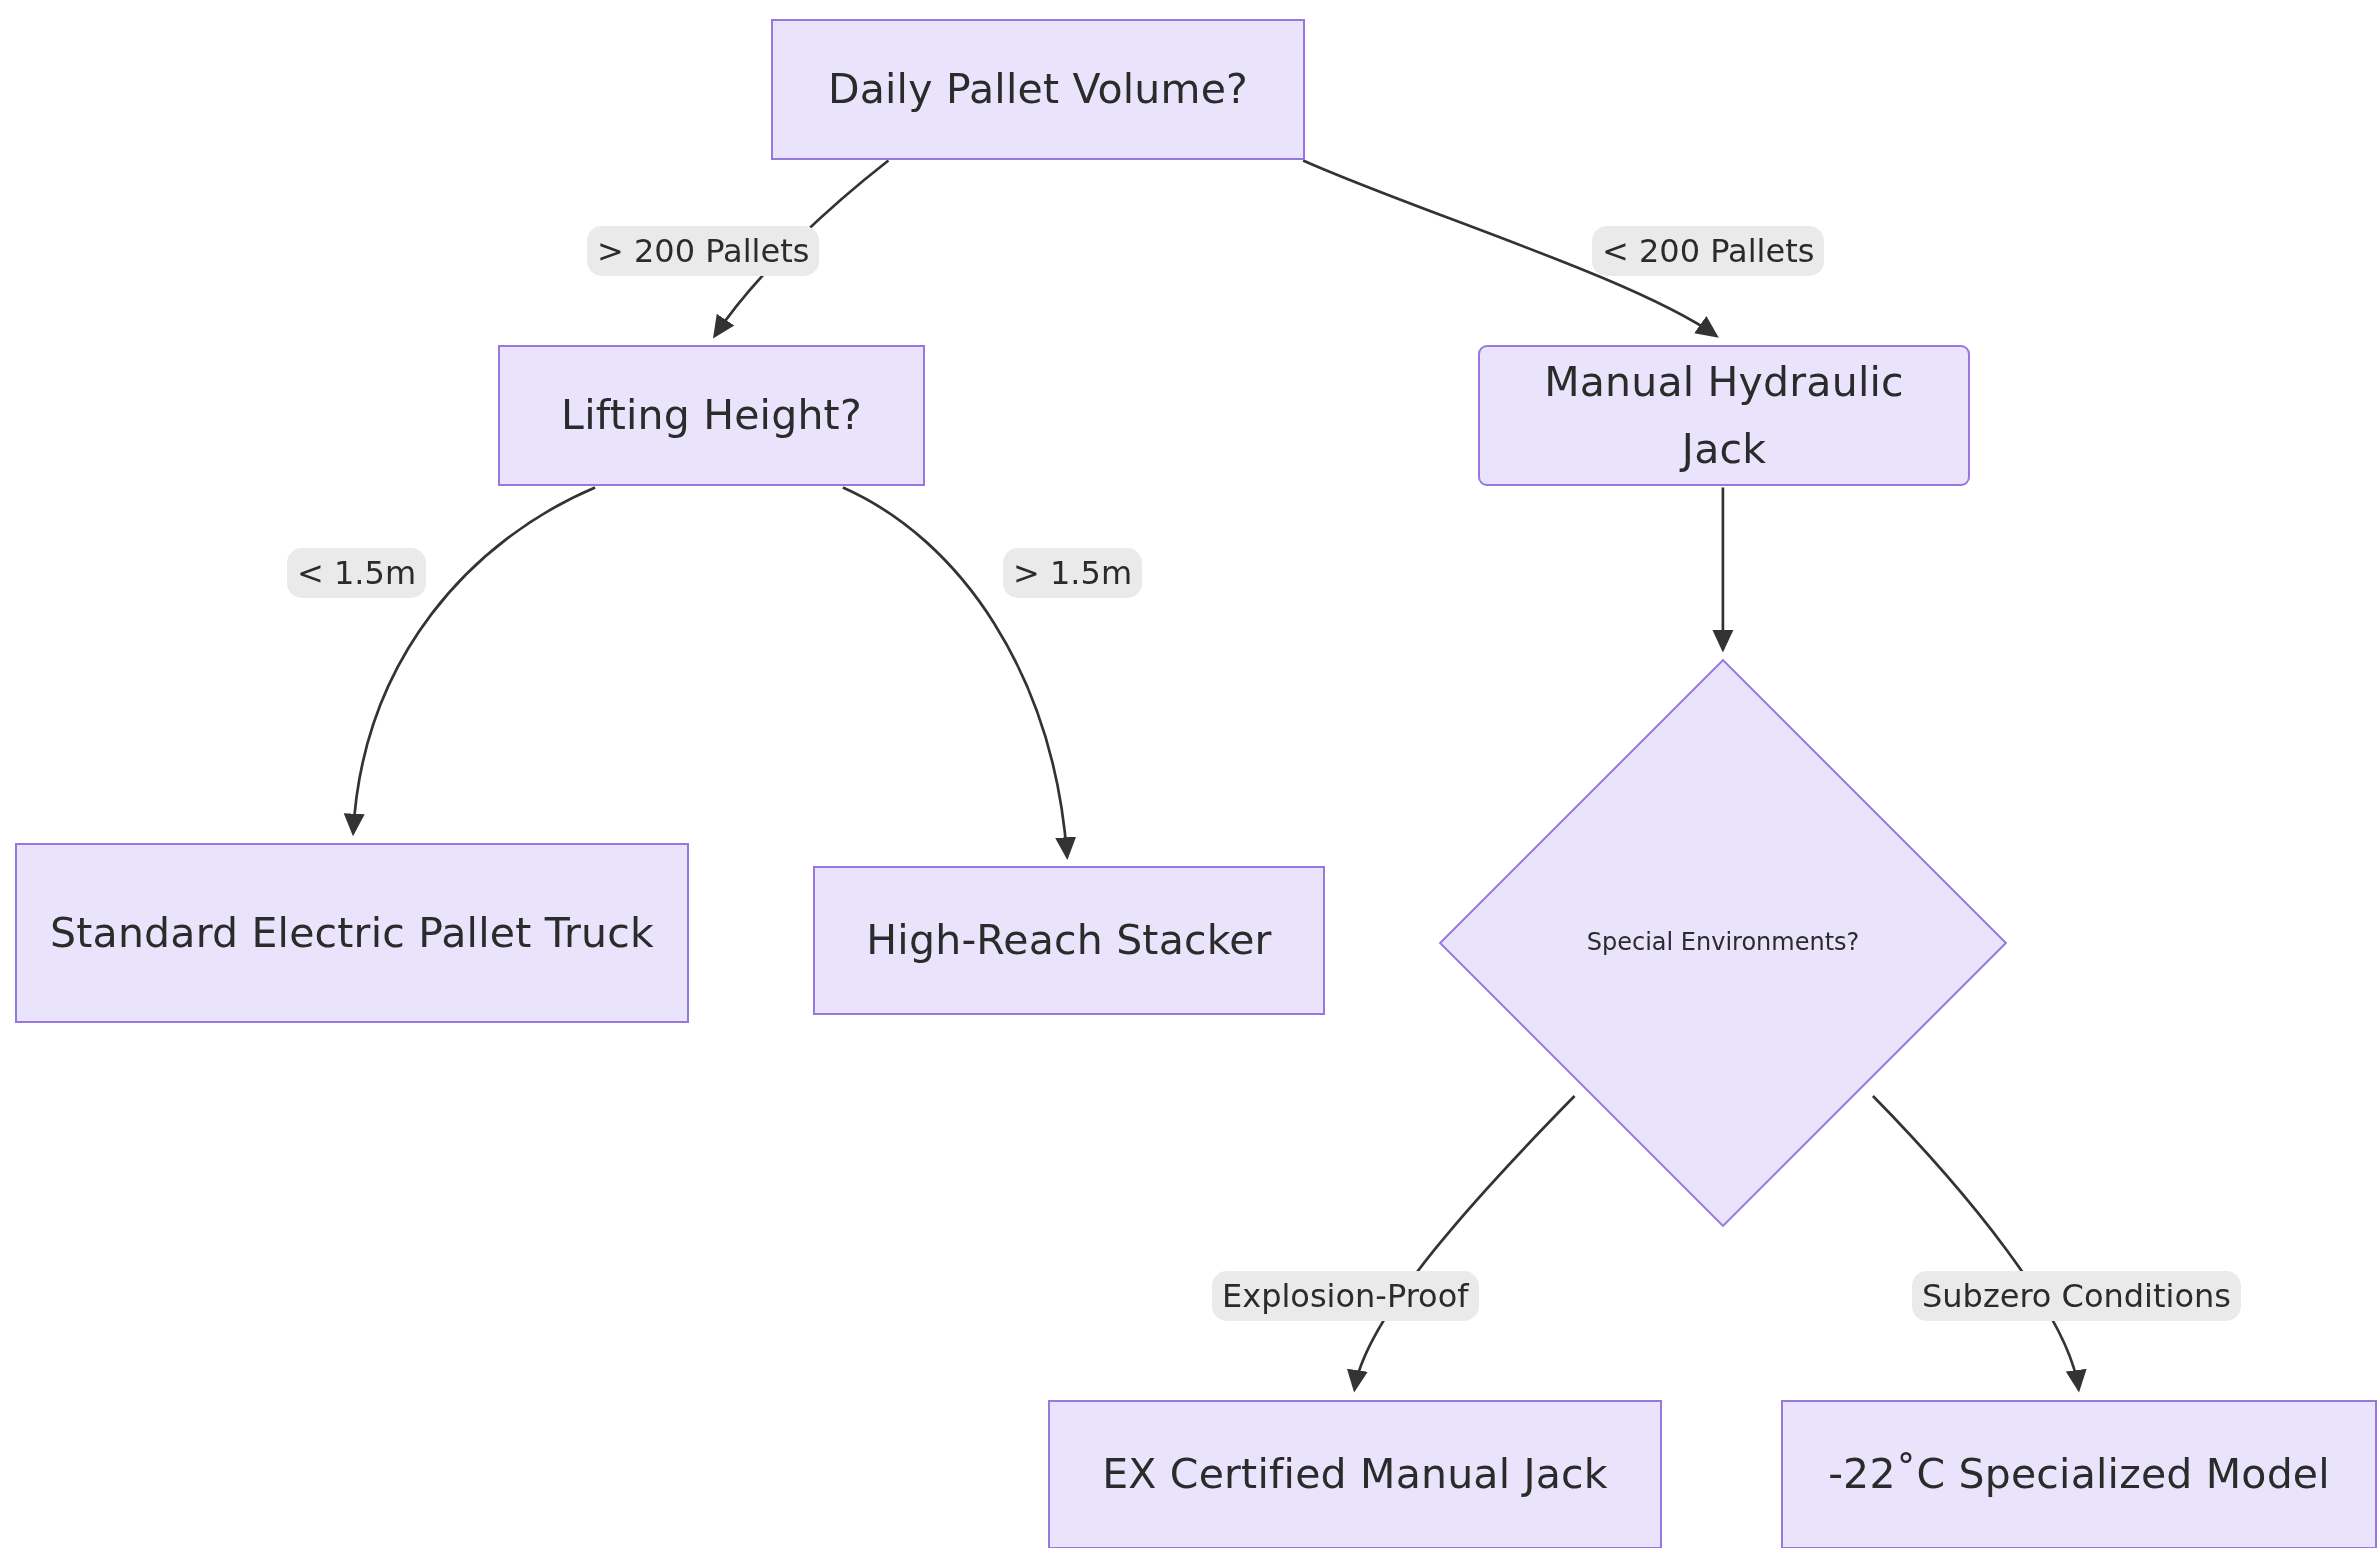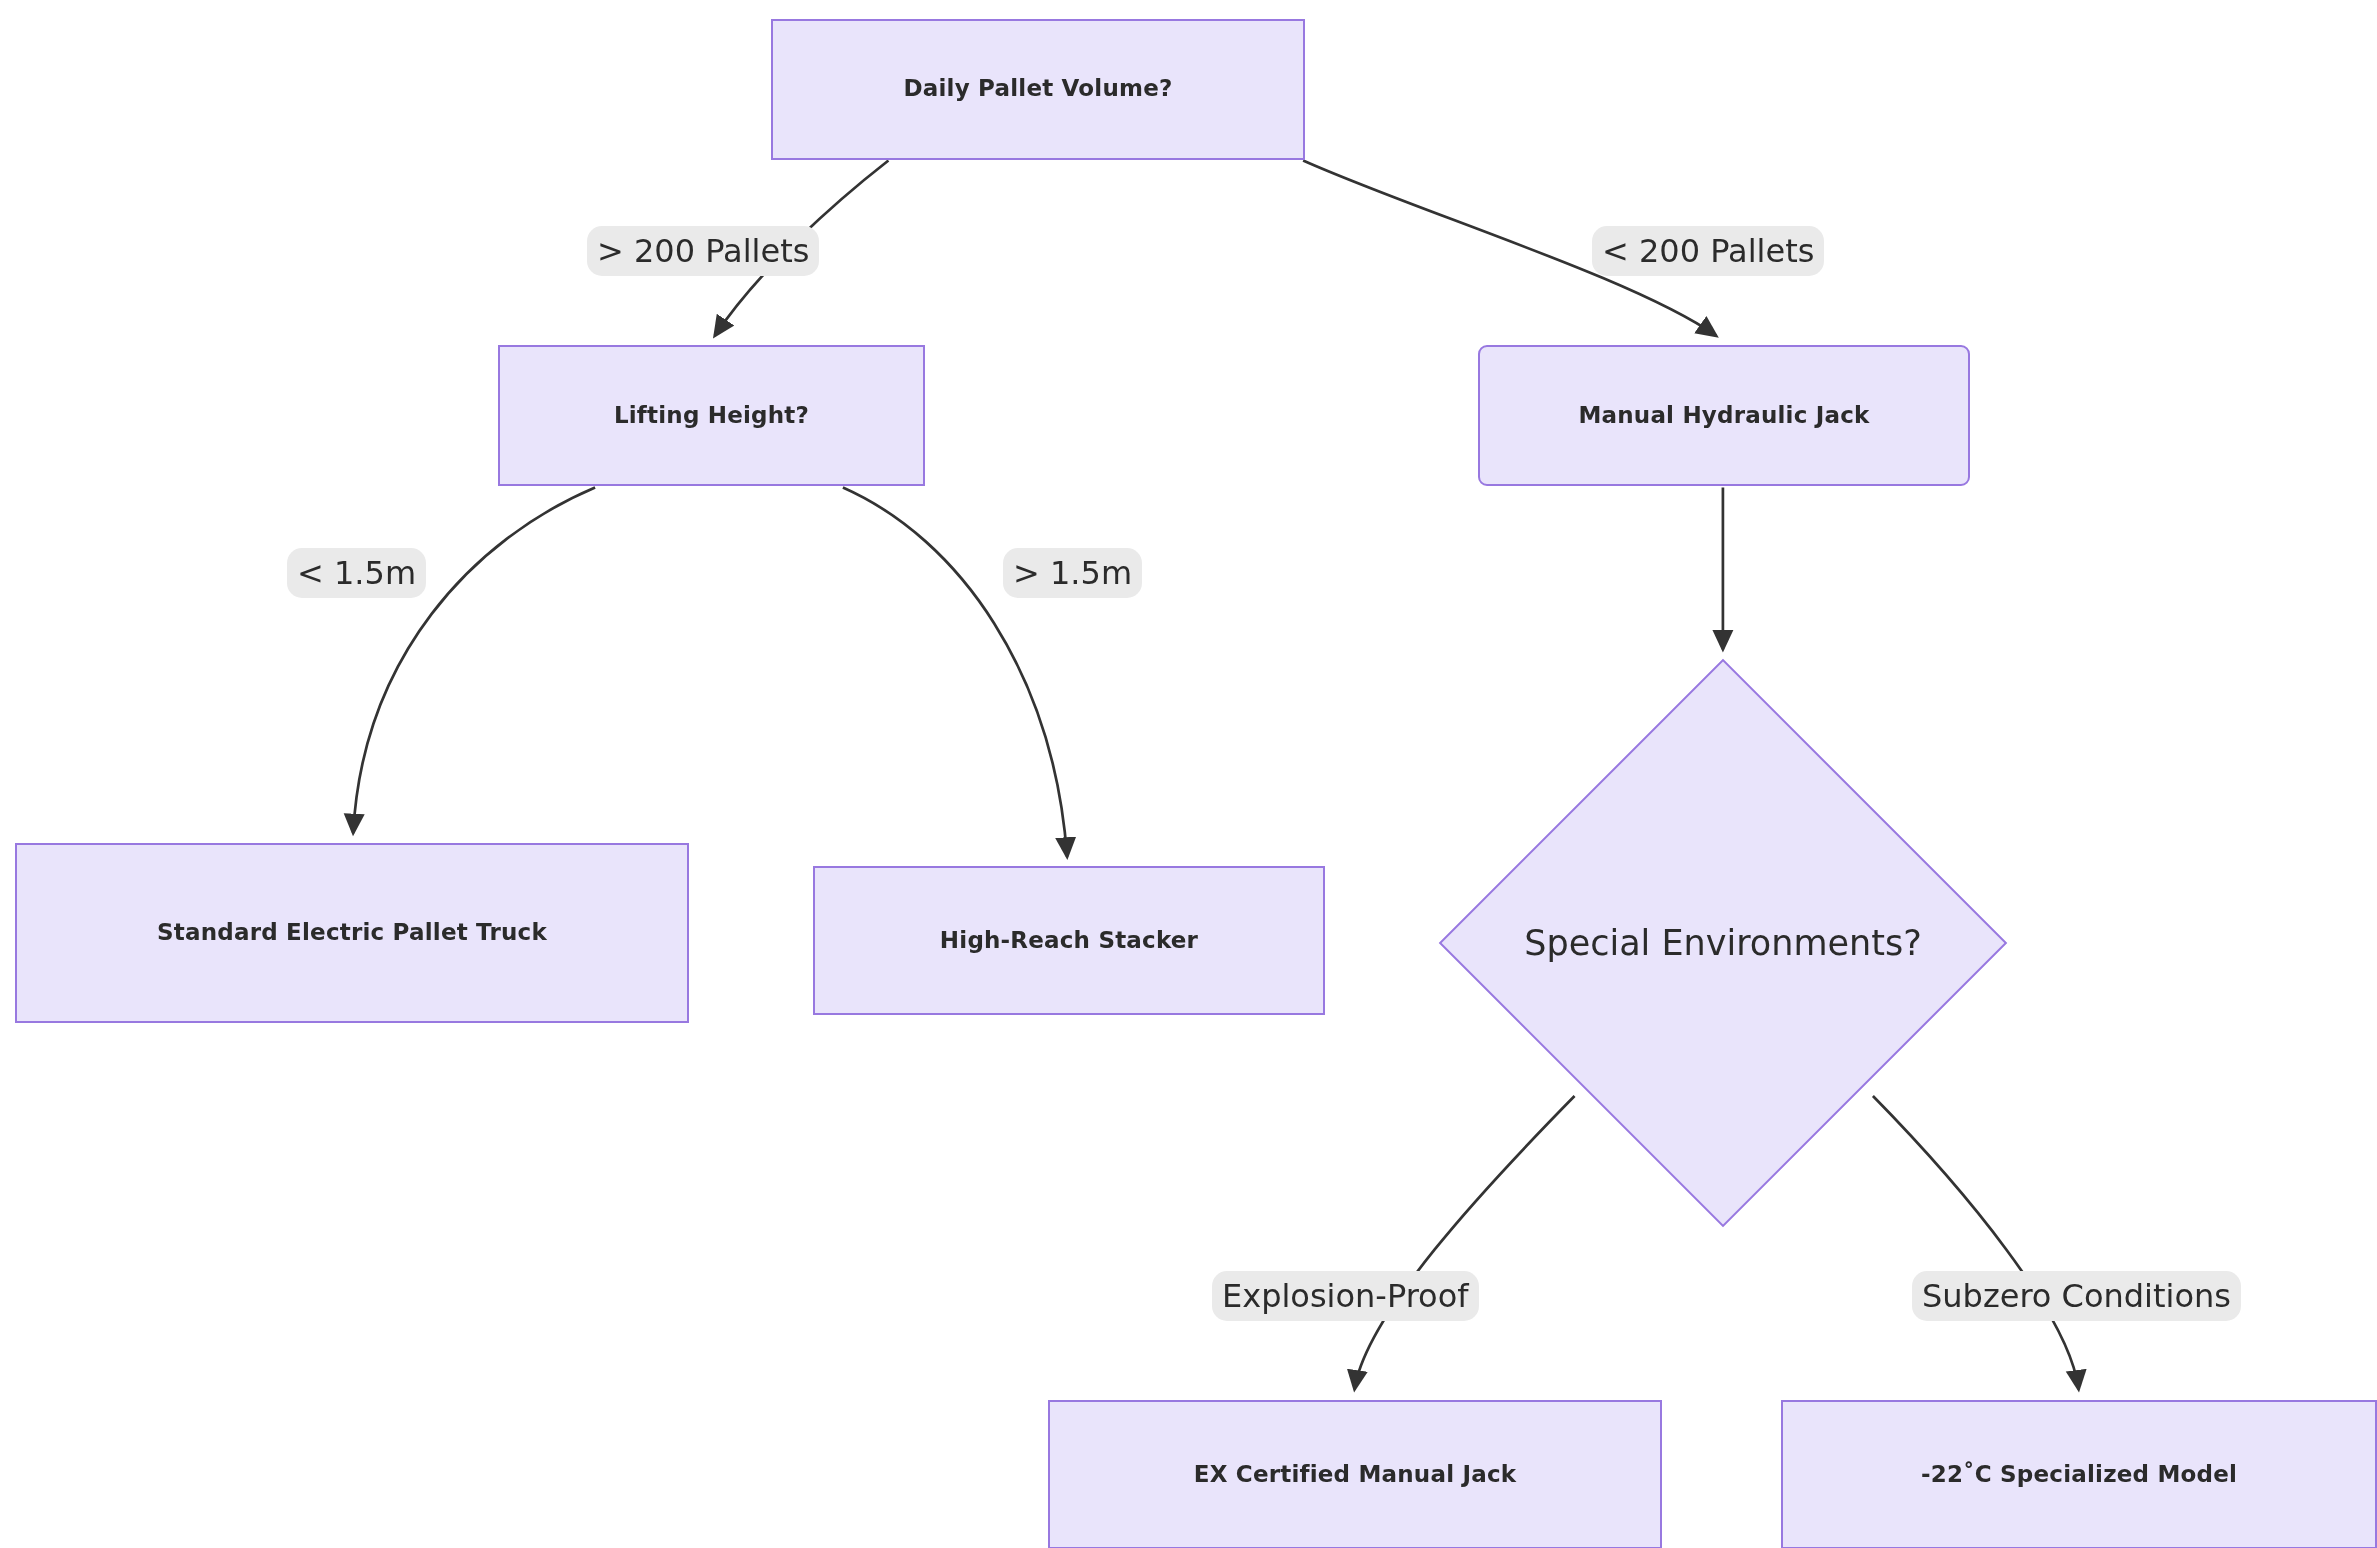--- a/index.html
+++ b/index.html
@@ -27,25 +27,24 @@
   }
   .node {
     position: absolute;
     box-sizing: border-box;
     background: #e9e4fb;
     border: 2.5px solid #9878e0;
     display: flex;
     align-items: center;
     text-align: center;
     color: #2b2b2b;
-    font-size: 23px;
+    font-size: 41px;
     line-height: 1.62;
     letter-spacing: 0.2px;
     padding: 0 22px;
-    font-weight: bold;
   }
   .node.rounded {
     border-radius: 9px;
   }
   .node-label {
     display: block;
     width: 100%;
   }
   .diamond {
     position: absolute;
@@ -54,21 +53,21 @@
     border: 2.5px solid #9878e0;
     transform: rotate(45deg);
   }
   .diamond-text {
     position: absolute;
     display: flex;
     align-items: center;
     justify-content: center;
     text-align: center;
     color: #2b2b2b;
-    font-size: 35px;
+    font-size: 24px;
     line-height: 1.6;
     white-space: nowrap;
   }
   .edge-label {
     position: absolute;
     background: #eaeaea;
     color: #2b2b2b;
     font-size: 32px;
     line-height: 1.5;
     padding: 1px 10px;

